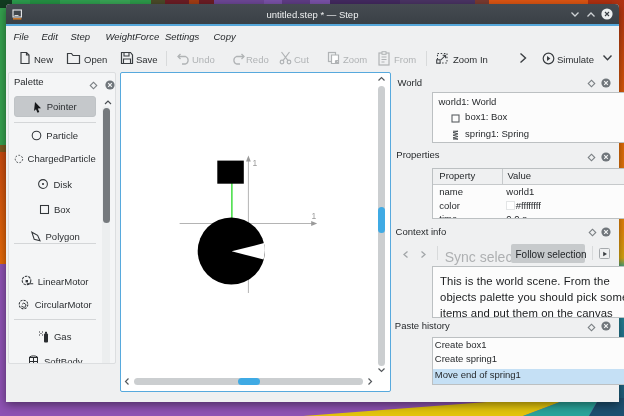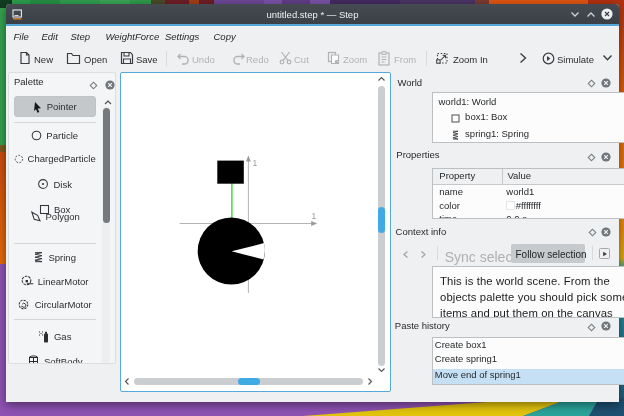--- a/index.html
+++ b/index.html
@@ -207,33 +207,27 @@
           <circle cx="6" cy="6" r="1.1" fill="#32363a"></circle>
         </svg>
         <span>Disk</span>
       </div>
 <div class="pitem" style="top:125.5px">
         <svg width="11" height="11" viewBox="0 0 11 11">
           <rect x="1.5" y="1.5" width="8" height="8" fill="none" stroke="#32363a" stroke-width="1.05"></rect>
         </svg>
         <span>Box</span>
       </div>
-<div class="pitem" style="top:133px">
+<div class="pitem" style="top:153px">
         <svg width="12" height="12" viewBox="0 0 12 12">
           <path d="M1.8 1.2 4.2 8.2 10 9.8 7.6 4.4z" fill="none" stroke="#32363a" stroke-width="1.05"></path>
         </svg>
         <span>Polygon</span>
       </div>
 <div class="psep" style="top:170px"></div>
-<div class="pitem" style="top:173.6px">
-        <svg width="11" height="12" viewBox="0 0 11 12">
-          <path d="M2 1.6h7L2 3.2l7 1.5L2 6.2l7 1.5L2 9.2l7 1.5H2" fill="none" stroke="#32363a" stroke-width="0.95"></path>
-        </svg>
-        <span>Spring</span>
-      </div>
 <div class="pitem" style="top:197.6px">
         <svg width="13" height="12" viewBox="0 0 13 12">
           <circle cx="5.5" cy="5.5" r="4.3" fill="none" stroke="#32363a" stroke-width="1.05" stroke-dasharray="2.6 1"></circle>
           <rect x="4.6" y="5" width="2.4" height="2.4" fill="#32363a"></rect>
           <path d="M5.8 8.7h6.4" stroke="#32363a" stroke-width="1.1"></path>
         </svg>
         <span>LinearMotor</span>
       </div>
 <div class="pitem" style="top:221.1px">
         <svg width="13" height="12" viewBox="0 0 13 12">

